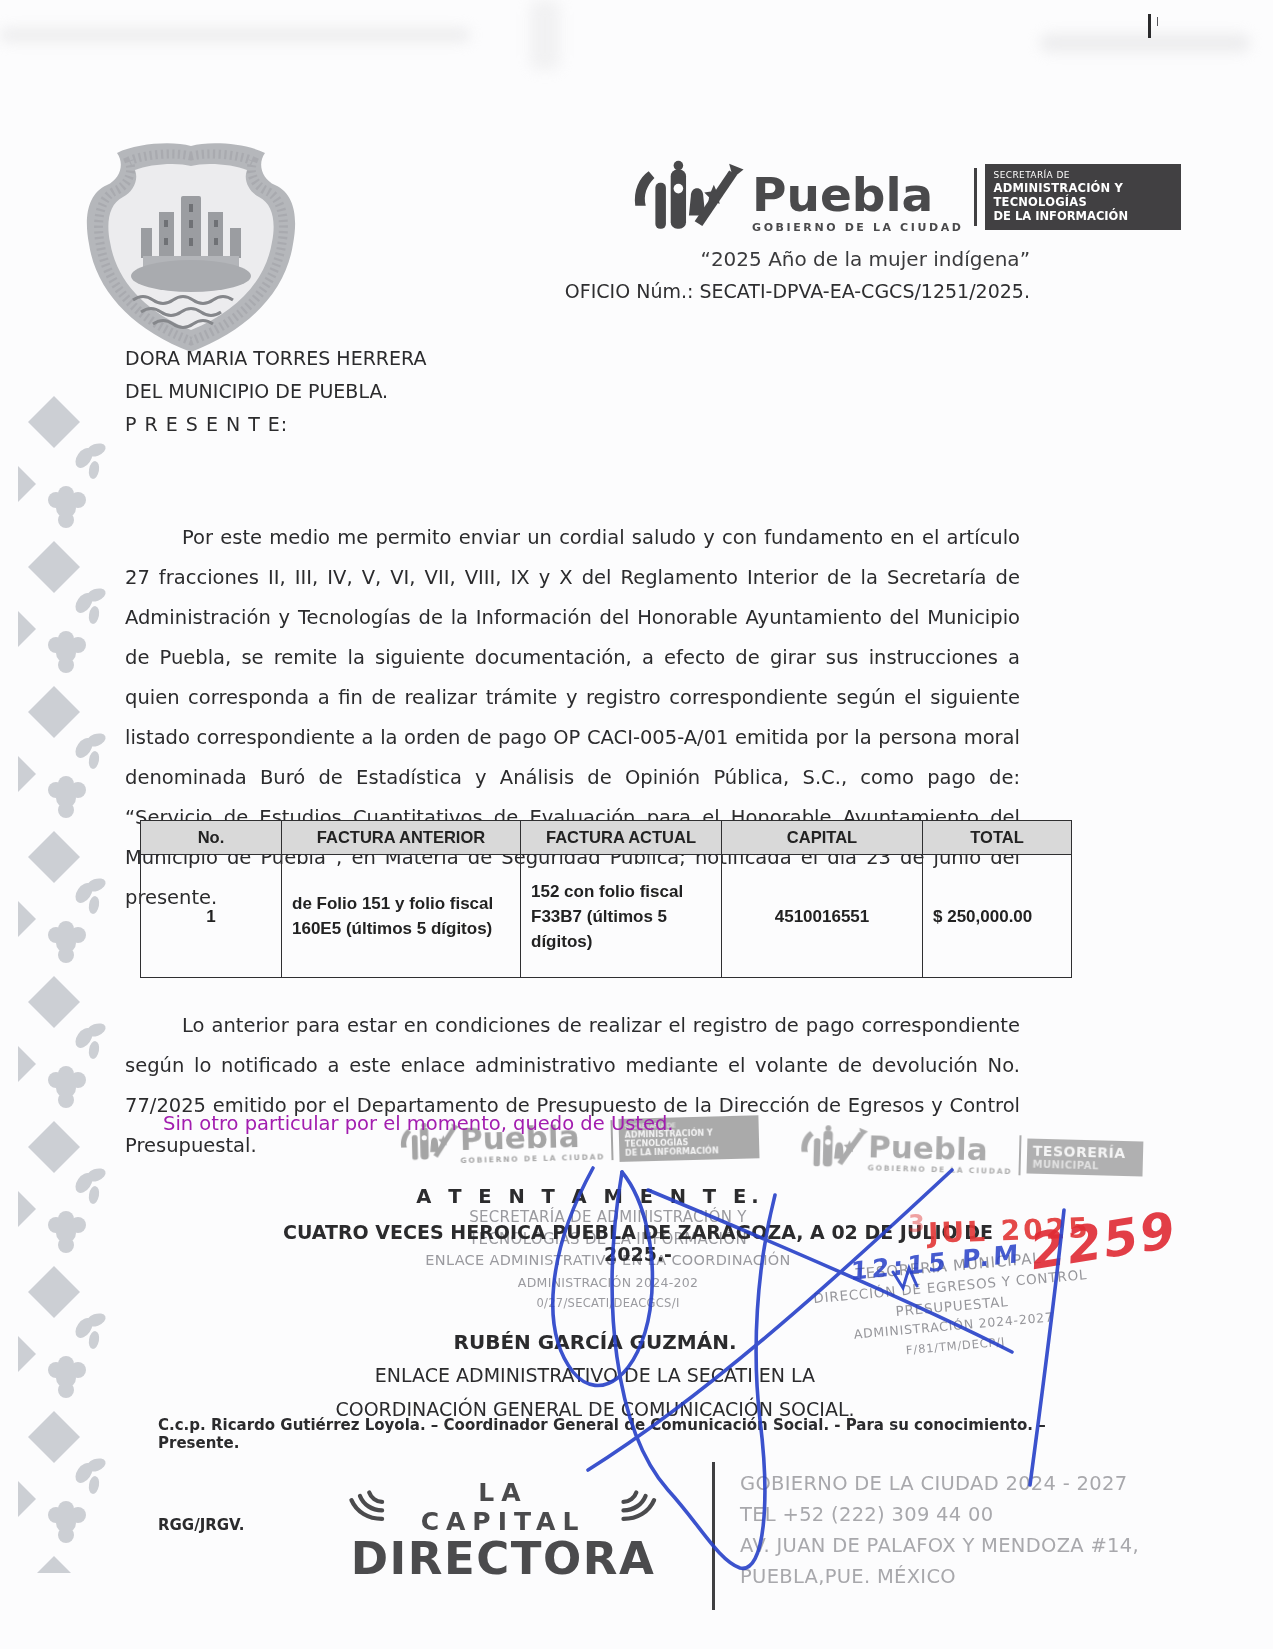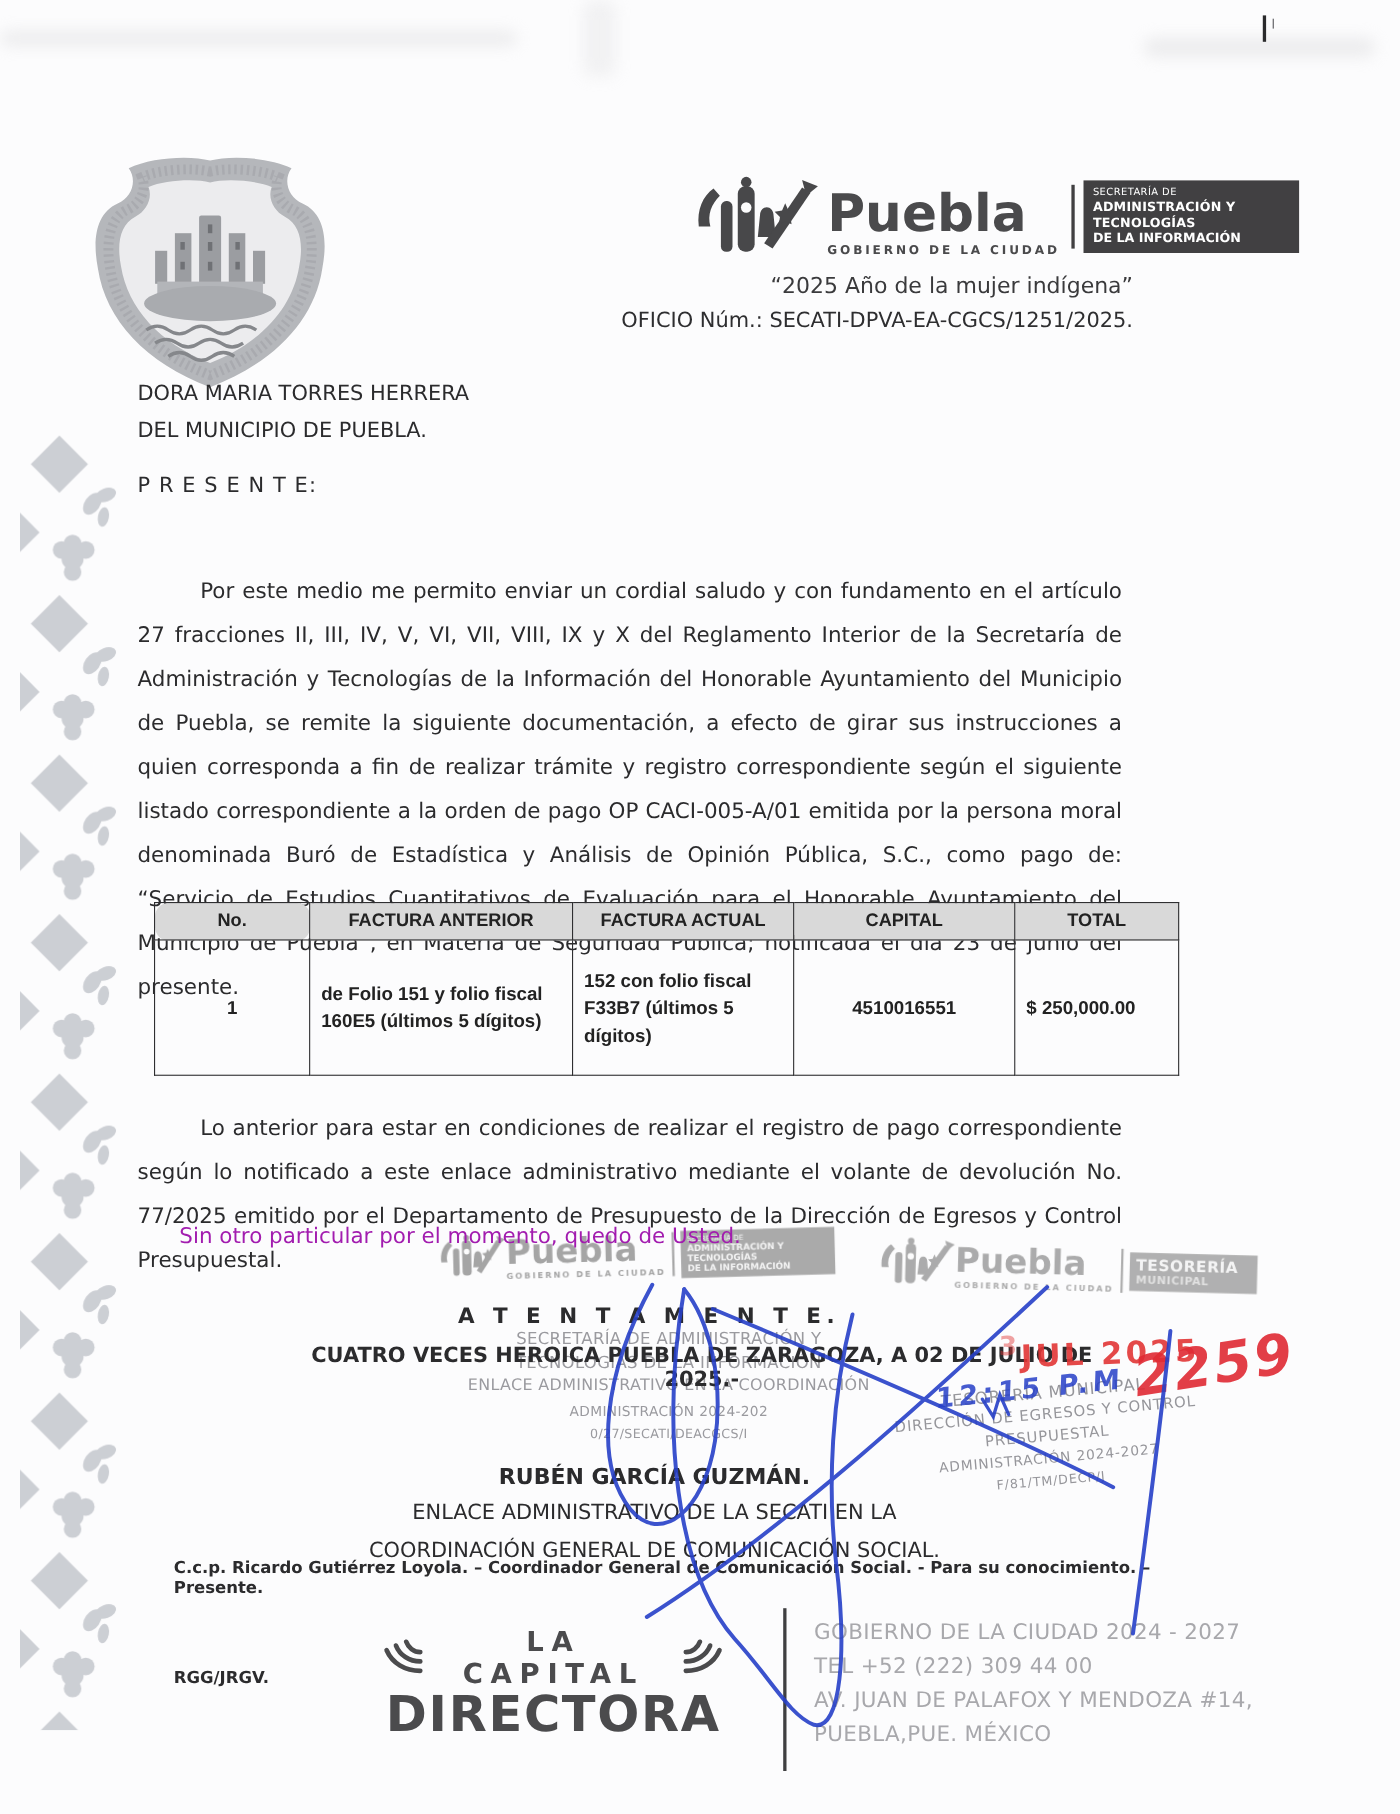--- a/index.html
+++ b/index.html
@@ -30,35 +30,35 @@
   .sec-box{background:#414042;color:#fff;padding:6px 9px 7px 9px;width:178px;margin-bottom:10px;}
   .sec-box .l1{font-size:9px;letter-spacing:.4px;}
   .sec-box .l2{font-size:11.5px;font-weight:bold;letter-spacing:.2px;margin-top:1px;}
   .sec-box .l3{font-size:11.5px;font-weight:bold;}
 
   .right-head{position:absolute;left:560px;top:247px;width:470px;text-align:right;}
   .year-legend{font-size:20px;color:#3a3a3c;}
   .oficio{font-size:19px;margin-top:9px;color:#2e2e30;}
 
   .recipient{position:absolute;left:125px;top:342px;font-size:19px;line-height:33px;color:#2b2b2d;}
-  .recipient .presente{letter-spacing:1px;margin-top:17px;}
+  .recipient .presente{letter-spacing:1px;}
 
   .para{position:absolute;left:125px;width:895px;font-size:19.5px;line-height:40px;
         text-align:justify;color:#2b2b2d;}
   .para.p1{top:498px;text-indent:57px;}
   .para.p2{top:986px;text-indent:57px;}
   .closing-line{position:absolute;left:163px;top:1112px;font-size:19.5px;color:#a21caf;z-index:12;}
 
   
   table.doc-table{position:absolute;left:140px;top:820px;border-collapse:collapse;
         font-family:"Liberation Sans",sans-serif;color:#222;}
   table.doc-table th,table.doc-table td{border:1.6px solid #2f2f31;}
   table.doc-table th{background:#d9d9d9;font-size:16.5px;font-weight:bold;height:33px;padding:0 6px;}
   table.doc-table td{font-size:17px;font-weight:600;height:114px;padding:4px 10px;vertical-align:middle;line-height:25px;}
-  .col-no{width:128px;border-radius:12px;} .col-fa{width:226px;} .col-fc{width:188px;} .col-pe{width:188px;} .col-to{width:136px;}
+  .col-no{width:128px;} .col-fa{width:226px;} .col-fc{width:188px;} .col-pe{width:188px;} .col-to{width:136px;}
   td.c{text-align:center;} td.l{text-align:left;}
 
   
   .stamp{position:absolute;opacity:.78;filter:grayscale(1) blur(.3px);z-index:5;}
   .stamp .mini-logo{display:flex;align-items:center;color:#8d8d92;}
   .stamp .m-brand{font-size:31px;font-weight:bold;color:#8d8d92;line-height:30px;}
   .stamp .m-tag{font-size:7.5px;font-weight:bold;letter-spacing:1.8px;color:#8d8d92;margin-top:2px;}
   .stamp .m-div{width:2px;height:40px;background:#8d8d92;margin:0 6px;}
   .stamp .m-box{background:#94949a;color:#f2f2f2;padding:4px 6px;}
   .stamp.secati{left:398px;top:1116px;transform:rotate(-1.5deg);}

